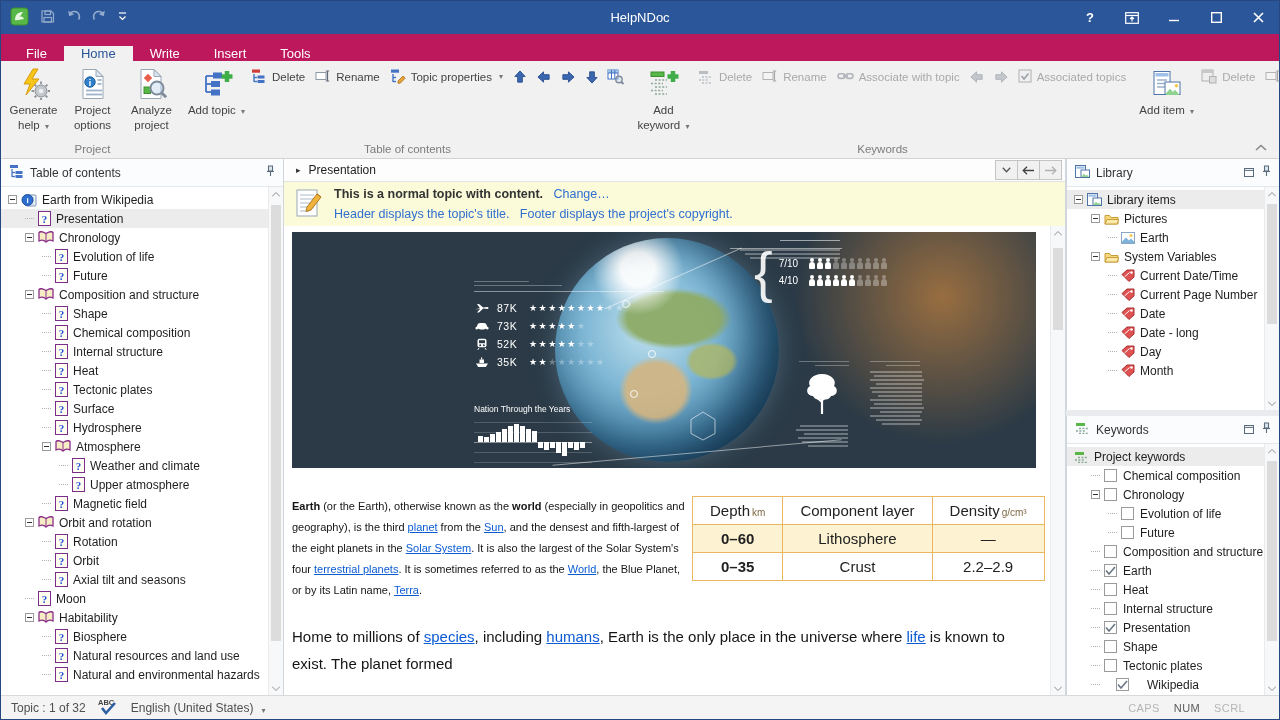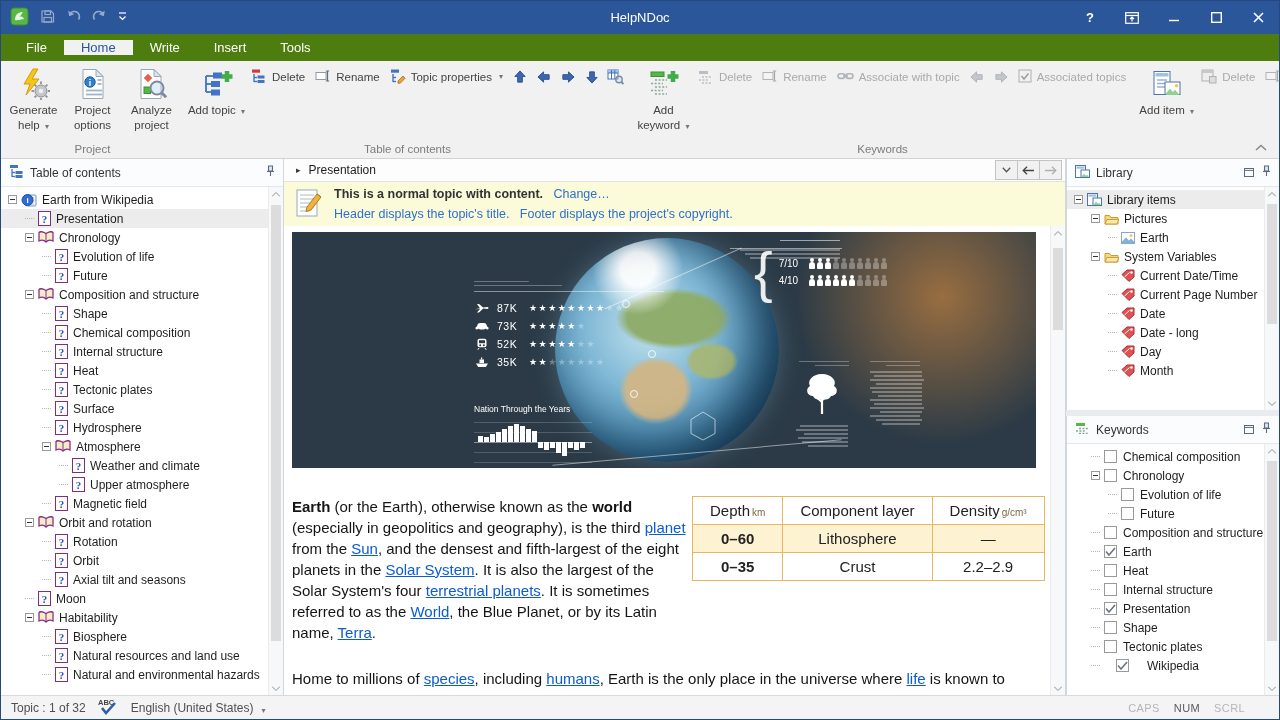--- a/index.html
+++ b/index.html
@@ -9,21 +9,21 @@
 
   
   .titlebar{height:33px;background:#2b579a;display:flex;align-items:center;color:#fff;position:relative;flex:none}
   .qat{display:flex;align-items:center;gap:11px;padding-left:9px;z-index:2}
   .qat .dim{opacity:.5}
   .title-center{position:absolute;left:0;right:0;top:0;height:33px;display:flex;align-items:center;justify-content:center;font-size:13px;color:#fff;pointer-events:none}
   .win-controls{margin-left:auto;display:flex;align-items:stretch;z-index:2}
   .win-btn{width:42px;height:33px;display:flex;align-items:center;justify-content:center;color:#fff}
 
   
-  .tabrow{height:27px;background:#4d7c0f;display:flex;align-items:center;padding-left:8px;flex:none}
+  .tabrow{height:27px;background:#be185d;display:flex;align-items:flex-end;padding-left:8px;flex:none}
   .tab{color:#fff;font-size:13px;padding:0 17px;display:flex;align-items:center}
   .tab.active{background:#f1f1f1;color:#2a5699}
 
   
   .ribbon{height:98px;background:#f1f1f1;border-bottom:1px solid #d3d3d3;display:flex;position:relative;flex:none}
   .rgroup{display:flex;flex-direction:column;padding:1px 3px 0}
   .rgroup-body{display:flex;flex:1;align-items:flex-start}
   .rgroup-label{font-size:11.5px;color:#7c7c7c;text-align:center;padding:1px 0 3px}
   .rsep{width:1px;background:#dcdcdc;margin:3px 0}
   .bigbtn{width:59px;display:flex;flex-direction:column;align-items:center;padding-top:5px;font-size:11.5px;color:#444;text-align:center}
@@ -62,21 +62,21 @@
   .topicbar{height:23px;display:flex;align-items:center;padding:0 3px 0 12px;border-bottom:1px solid #e3e3e3;font-size:12px;color:#1e1e1e;background:#fdfdfd;flex:none}
   .topic-tri{font-size:9px;margin-right:8px;color:#333}
   .topic-nav{margin-left:auto;display:flex}
   .nav-btn{width:23px;height:20px;border:1px solid #c4c4c4;background:#f1f1f1;display:flex;align-items:center;justify-content:center;margin-left:-1px}
   .banner{background:#fbfbda;display:flex;padding:4px 12px;gap:12px;align-items:center;height:44px;flex:none}
   .banner-text{font-size:12.5px;line-height:1.6;color:#333}
   .banner-text a{color:#2f6fd0;text-decoration:none}
   .content{flex:1;display:flex;min-height:0}
   .canvas{flex:1;padding:6px 0 0 8px;min-width:0;overflow:hidden}
   .row2{display:flex;align-items:flex-start;margin-top:28px}
-  .para{width:398px;font-size:15px;line-height:21px;color:#151515}
+  .para{width:398px;font-size:11px;line-height:21px;color:#151515}
   .para a{color:#0b5bd3;text-decoration:underline}
   .para2{font-size:15px;line-height:27px;color:#151515;margin-top:22px;padding-right:14px}
   .para2 a{color:#0b5bd3;text-decoration:underline}
 
   table.earth{border-collapse:collapse;margin-left:2px;font-size:15px;color:#222}
   table.earth th,table.earth td{border:1px solid #e9b75f;padding:5px 17px;text-align:center;font-weight:normal}
   table.earth th{background:#fff}
   table.earth td:first-child{font-weight:bold}
   table.earth tr.shaded td{background:#fdf3d2}
   .unit{font-size:10px;color:#7d6a45;margin-left:2px}
@@ -1349,20 +1349,33 @@
                   <g stroke="#5a6b7d" fill="#dfe6ee" stroke-width="1.1">
                     <path d="M2.5 1 h4 v5 h-4 Z"></path>
                     <path d="M1 6.5 h7"></path>
                     <path d="M4.5 6.5 v4.5"></path>
                   </g>
                 </svg></span>
           </span>
         </div>
         <div class="tree-wrap">
           <div class="tree">
+              <div class="tree-row selected" style="padding-left: 7px;">
+                <span class="tree-icon">
+                  <svg width="15" height="12">
+                    <rect x="1" y="1" width="9" height="3" fill="#57b847"></rect>
+                    <g stroke="#8aa898" stroke-width="1.3" stroke-dasharray="2 1.4" fill="none">
+                      <path d="M4 6.5 h10"></path>
+                      <path d="M1 9 h10"></path>
+                      <path d="M4 11.5 h10"></path>
+                    </g>
+                  </svg>
+                </span>
+                <span>Project keywords</span>
+              </div>
               <div class="tree-row" style="padding-left: 24px;">
                 <span class="dots"></span>
                 <span class="cbx"></span>
                 <span>Chemical composition</span>
               </div>
               <div class="tree-row" style="padding-left: 24px;">
                 <span class="expand">
                   <svg width="9" height="9">
                     <rect x="0.5" y="0.5" width="8" height="8" fill="#fff" stroke="#9a9a9a"></rect>
                     <path d="M2 4.5 h5" stroke="#333"></path>

